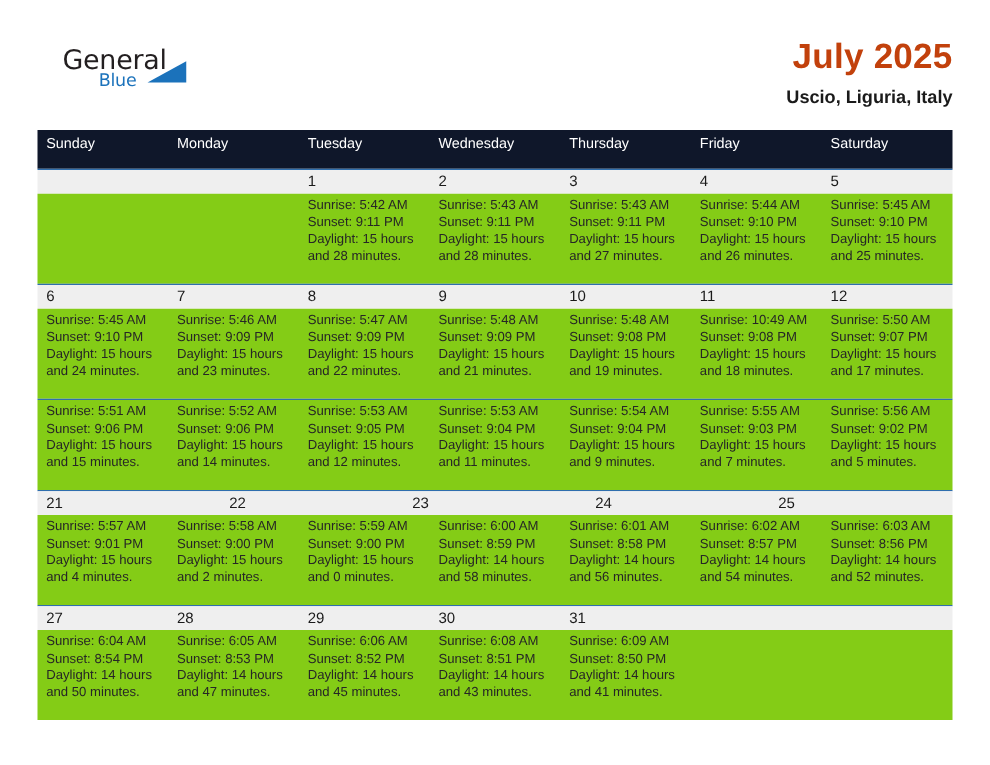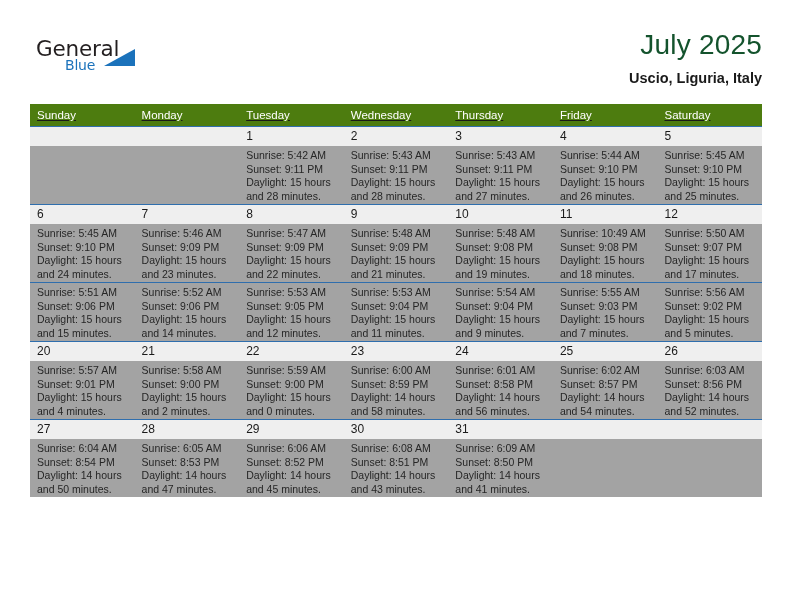--- a/index.html
+++ b/index.html
@@ -26,21 +26,21 @@
   .header {
     position: absolute;
     left: 30px;
     top: 28px;
     width: 732px;
     height: 70px;
   }
 
   .logo {
     position: absolute;
-    left: 6px;
+    left: 20px;
     top: 8px;
     width: 150px;
     height: 56px;
   }
   .logo-general {
     position: absolute;
     left: 0;
     top: 0;
     font-size: 21.5px;
     letter-spacing: -0.2px;
@@ -70,22 +70,22 @@
   }
 
   .title-block {
     position: absolute;
     right: 0;
     top: 0;
     text-align: right;
   }
   .month-title {
     font-size: 28px;
-    font-weight: 400;
-    color: #14532d;
+    font-weight: 700;
+    color: #c2410c;
     line-height: 34px;
     letter-spacing: 0.2px;
     font-family: "Liberation Sans", sans-serif;
   }
   .location-sub {
     font-size: 14.5px;
     font-weight: 700;
     color: #1a1a1a;
     line-height: 20px;
     margin-top: 6px;
@@ -95,23 +95,22 @@
   
   .calendar {
     position: absolute;
     left: 30px;
     top: 104px;
     width: 732px;
   }
 
   .dow-row {
     display: flex;
-    background: #4d7c0f;
-    height: 22px;
-    text-decoration: underline;
+    background: #0f172a;
+    height: 31px;
   }
   .dow-cell {
     flex: 1 1 0;
     color: #ffffff;
     font-size: 11.5px;
     line-height: 22px;
     padding-left: 7px;
     box-sizing: border-box;
     font-family: "Liberation Sans", sans-serif;
     white-space: nowrap;
@@ -125,22 +124,22 @@
     border-top: none;
   }
 
   .week-nums {
     display: flex;
     background: #efefef;
     height: 19px;
   }
   .week-body {
     display: flex;
-    background: #a3a3a3;
-    height: 58px;
+    background: #84cc16;
+    height: 72px;
   }
 
   .num-cell {
     flex: 1 1 0;
     font-size: 12px;
     line-height: 19px;
     color: #1a1a1a;
     padding-left: 7px;
     box-sizing: border-box;
     font-family: "Liberation Sans", sans-serif;
@@ -346,27 +345,25 @@
           <span class="ln">Sunrise: 5:56 AM</span>
           <span class="ln">Sunset: 9:02 PM</span>
           <span class="ln">Daylight: 15 hours</span>
           <span class="ln">and 5 minutes.</span>
         </div>
       </div>
     </div>
 
     <div class="week">
       <div class="week-nums">
-        <div class="num-cell">20</div>
         <div class="num-cell">21</div>
         <div class="num-cell">22</div>
         <div class="num-cell">23</div>
         <div class="num-cell">24</div>
         <div class="num-cell">25</div>
-        <div class="num-cell">26</div>
       </div>
       <div class="week-body">
         <div class="body-cell">
           <span class="ln">Sunrise: 5:57 AM</span>
           <span class="ln">Sunset: 9:01 PM</span>
           <span class="ln">Daylight: 15 hours</span>
           <span class="ln">and 4 minutes.</span>
         </div>
         <div class="body-cell">
           <span class="ln">Sunrise: 5:58 AM</span>

